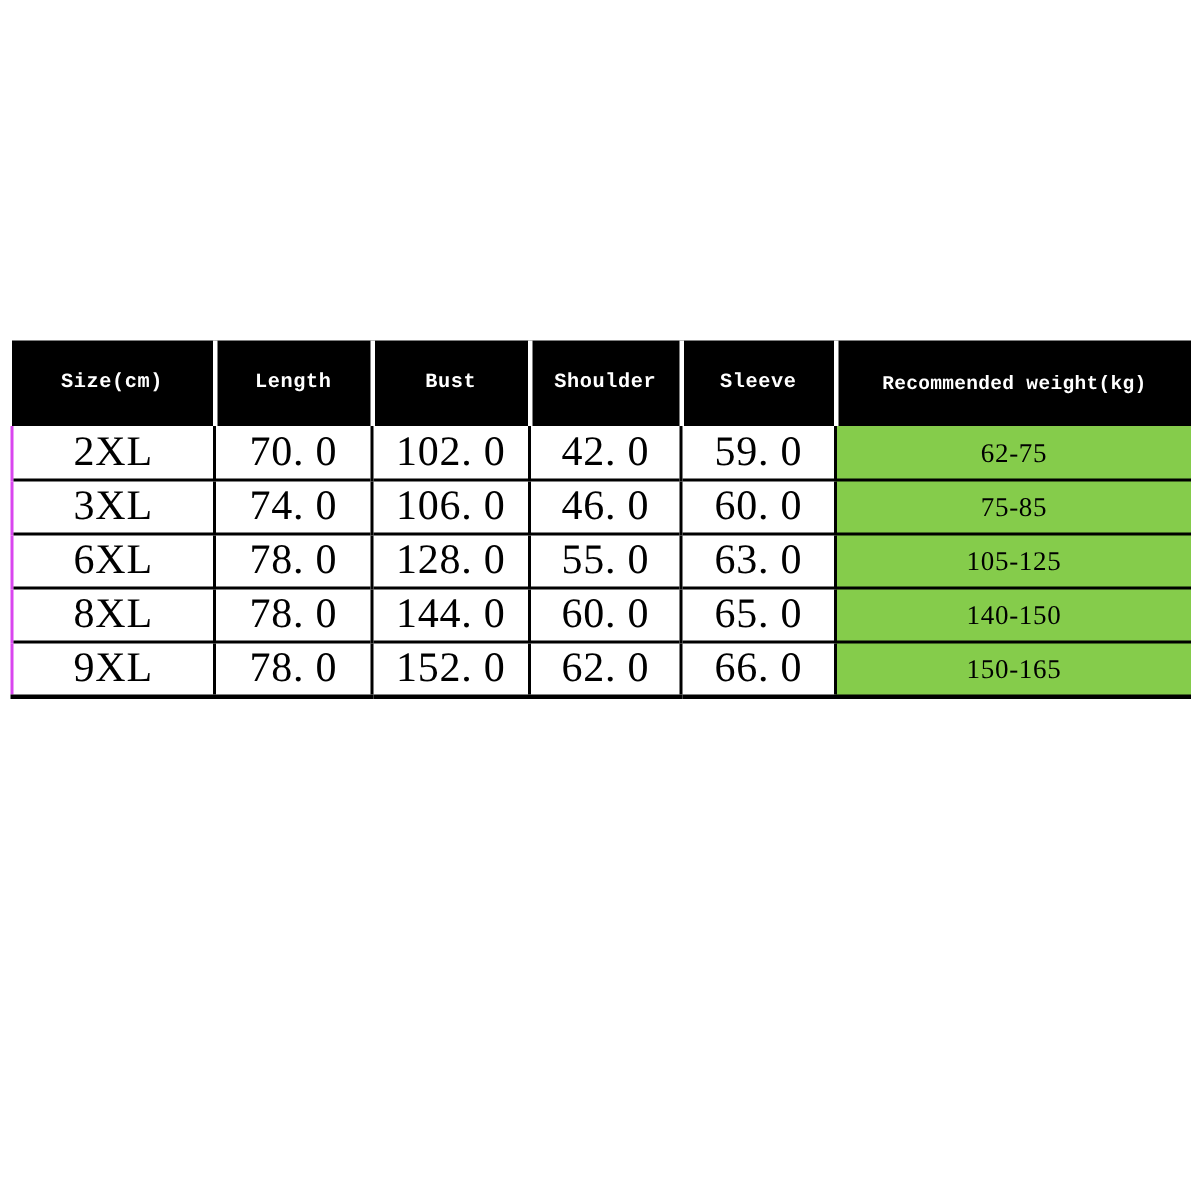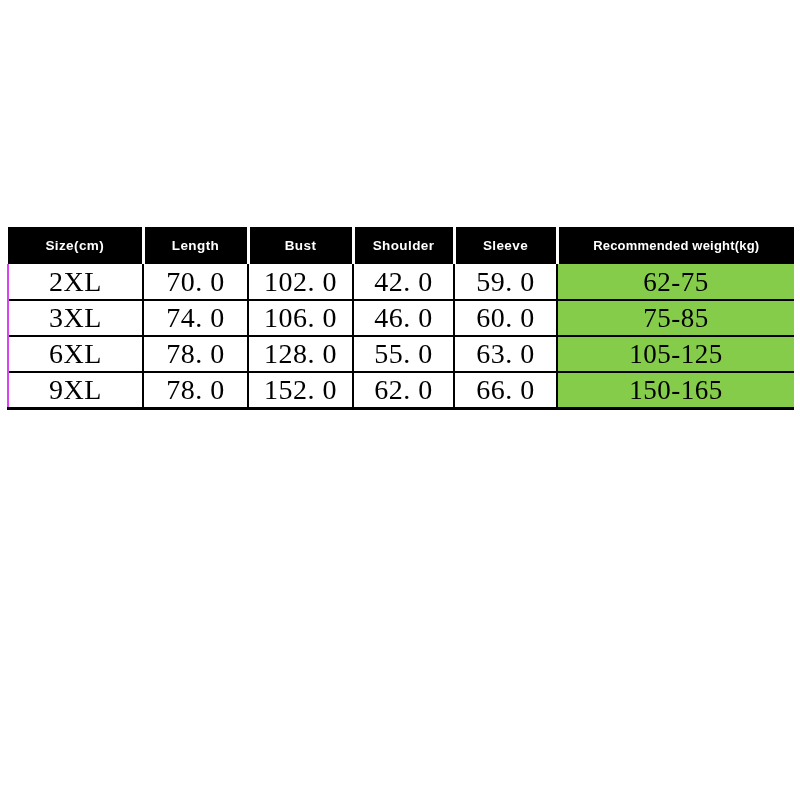--- a/index.html
+++ b/index.html
@@ -28,27 +28,27 @@
     table-layout: fixed;
   }
 
   
   table.size-chart thead tr {
     height: 29px;
   }
   table.size-chart thead th {
     background: #000000;
     color: #ffffff;
-    font-family: Liberation Sans, sans-serif;
+    font-family: Liberation Mono, monospace;
     font-size: 13.5px;
     font-weight: bold;
     letter-spacing: 0.4px;
     text-align: center;
     vertical-align: middle;
-    padding: 4px;
+    padding: 14px;
     border: none;
     border-right: 3px solid #ffffff;
     line-height: 29px;
     white-space: nowrap;
   }
   table.size-chart thead th:last-child {
     border-right: none;
   }
   table.size-chart thead th.th-weight {
     font-size: 13px;
@@ -77,21 +77,21 @@
   }
   table.size-chart tbody td:last-child {
     border-right: none;
   }
   table.size-chart tbody td.cell-size {
     border-left: 2px solid #d946ef;
   }
   table.size-chart tbody td.cell-weight {
     background: #85cc4b;
     border-right: none;
-    font-size: 27px;
+    font-size: 18px;
   }
   table.size-chart tbody tr:last-child td {
     border-bottom: 3px solid #000000;
   }
 
   
   col.c-size     { width: 135px; }
   col.c-length   { width: 105px; }
   col.c-bust     { width: 105px; }
   col.c-shoulder { width: 101px; }
@@ -140,20 +140,28 @@
       </tr>
       <tr>
         <td class="cell-size">6XL</td>
         <td>78. 0</td>
         <td>128. 0</td>
         <td>55. 0</td>
         <td>63. 0</td>
         <td class="cell-weight">105-125</td>
       </tr>
       <tr>
+        <td class="cell-size">8XL</td>
+        <td>78. 0</td>
+        <td>144. 0</td>
+        <td>60. 0</td>
+        <td>65. 0</td>
+        <td class="cell-weight">140-150</td>
+      </tr>
+      <tr>
         <td class="cell-size">9XL</td>
         <td>78. 0</td>
         <td>152. 0</td>
         <td>62. 0</td>
         <td>66. 0</td>
         <td class="cell-weight">150-165</td>
       </tr>
     </tbody>
   </table>
 </div>

